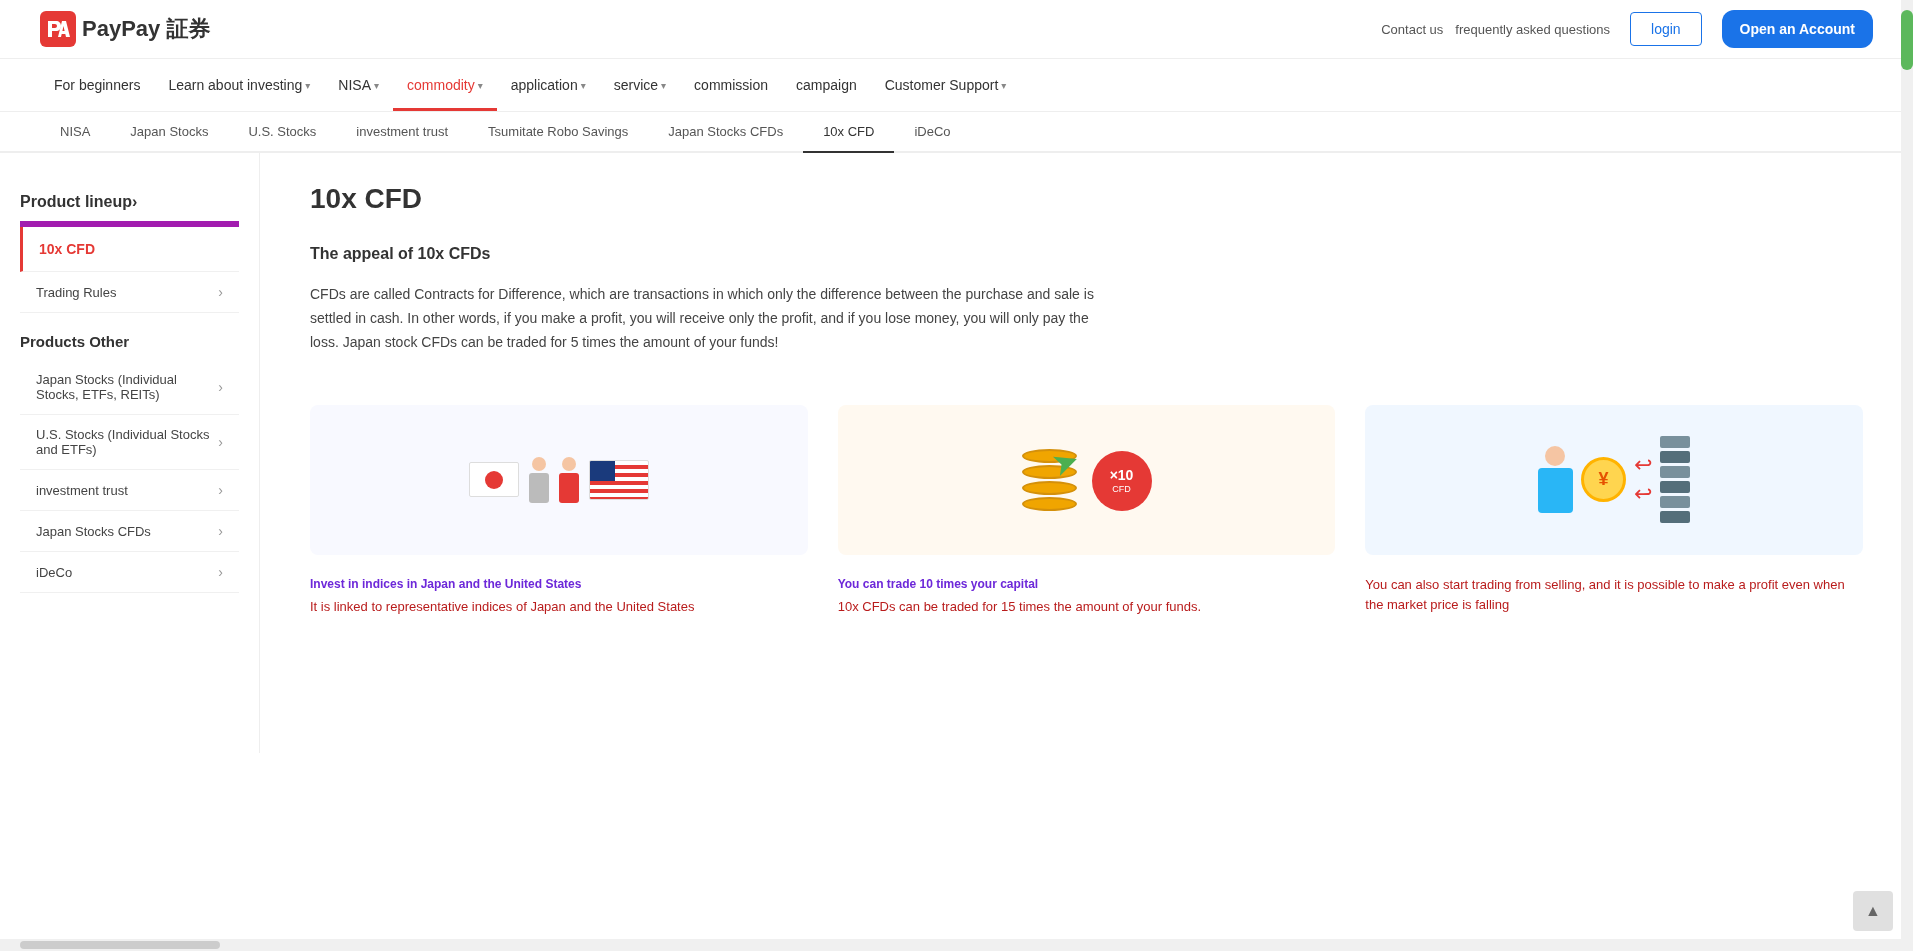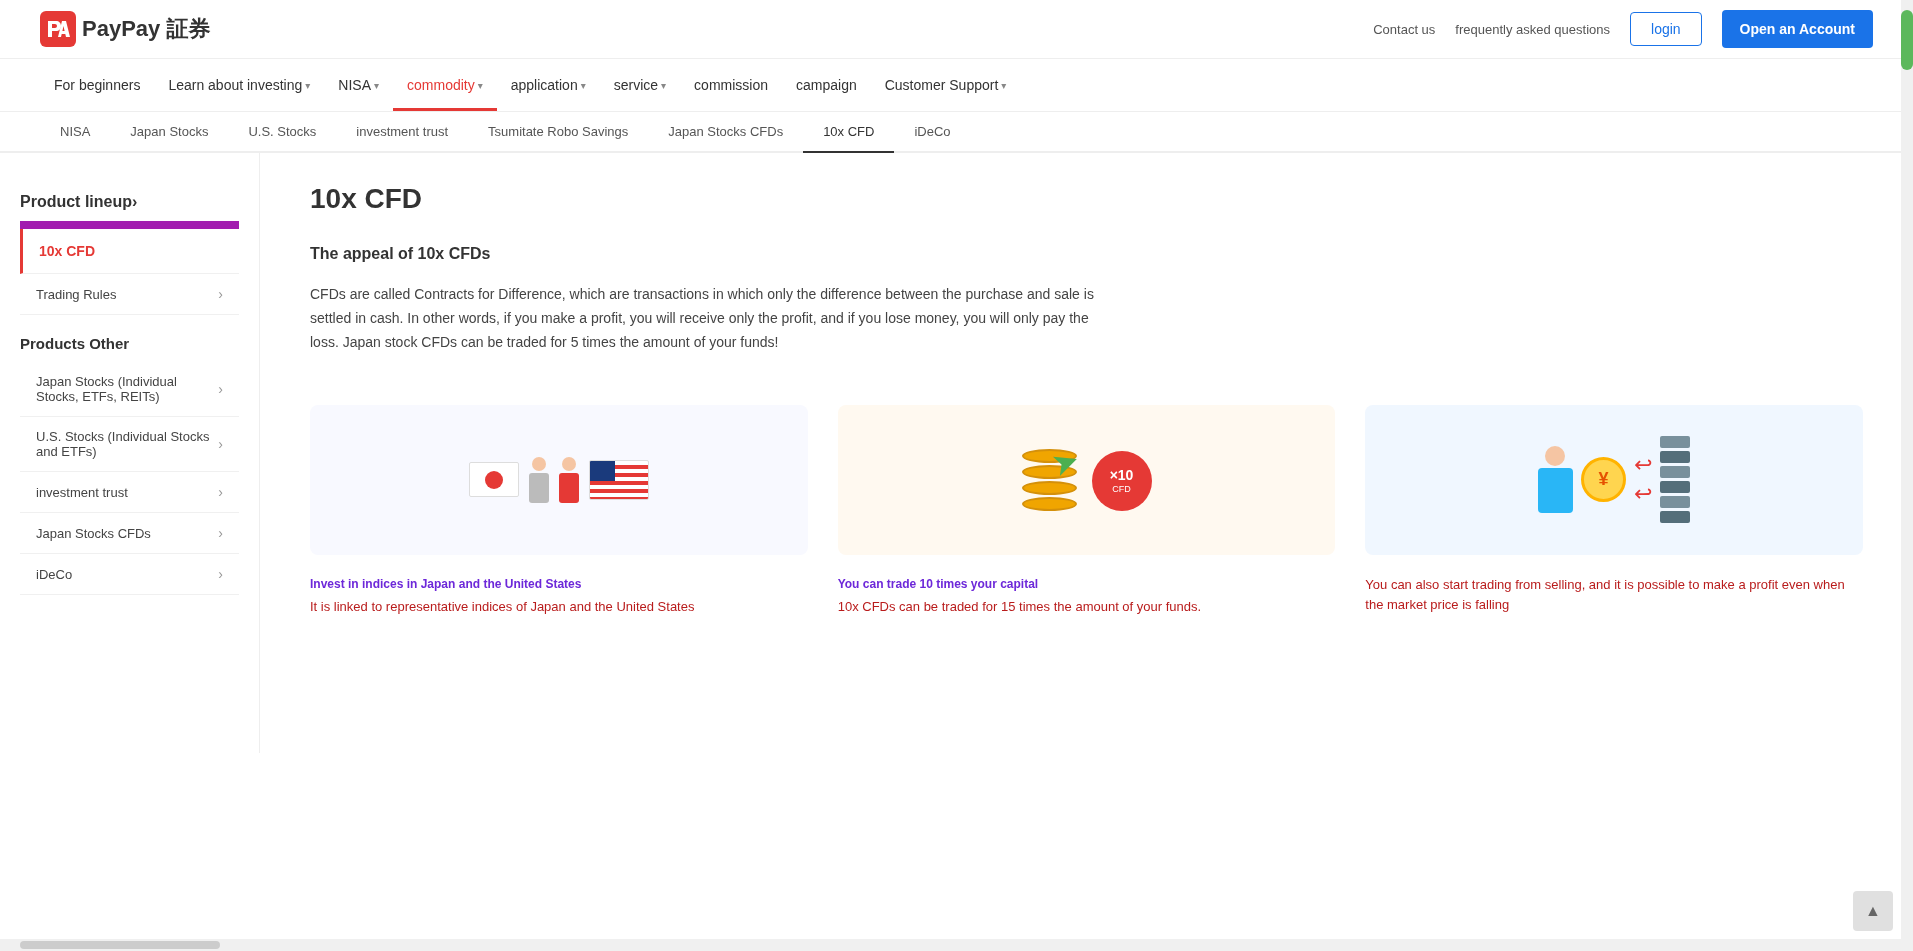--- a/index.html
+++ b/index.html
@@ -27,21 +27,21 @@
       font-weight: bold;
       color: #333;
     }
     .header-right {
       display: flex;
       align-items: center;
       gap: 20px;
     }
     .header-links {
       display: flex;
-      gap: 20px;
+      gap: 12px;
       font-size: 13px;
       color: #555;
     }
     .header-links a {
       text-decoration: none;
       color: #555;
       text-align: center;
     }
     .btn-login {
       border: 1px solid #1a73e8;
@@ -50,21 +50,21 @@
       padding: 8px 20px;
       border-radius: 4px;
       cursor: pointer;
       font-size: 14px;
     }
     .btn-open-account {
       background: #1a73e8;
       color: #fff;
       border: none;
       padding: 10px 18px;
-      border-radius: 4px;
+      border-radius: 12px;
       cursor: pointer;
       font-size: 14px;
       font-weight: bold;
       line-height: 1.3;
       text-align: center;
     }
 
     
     .main-nav {
       display: flex;
@@ -137,21 +137,21 @@
       border-right: 1px solid #eee;
     }
     .sidebar-section-title {
       display: flex;
       align-items: center;
       justify-content: flex-start;
       font-size: 16px;
       font-weight: bold;
       color: #333;
       padding: 10px 0;
-      border-bottom: 8px solid #a21caf;
+      border-bottom: 6px solid #a21caf;
       margin-bottom: 0;
     }
     .sidebar-item {
       display: flex;
       align-items: center;
       justify-content: space-between;
       padding: 14px 16px;
       cursor: pointer;
       border-bottom: 1px solid #f0f0f0;
       font-size: 14px;

